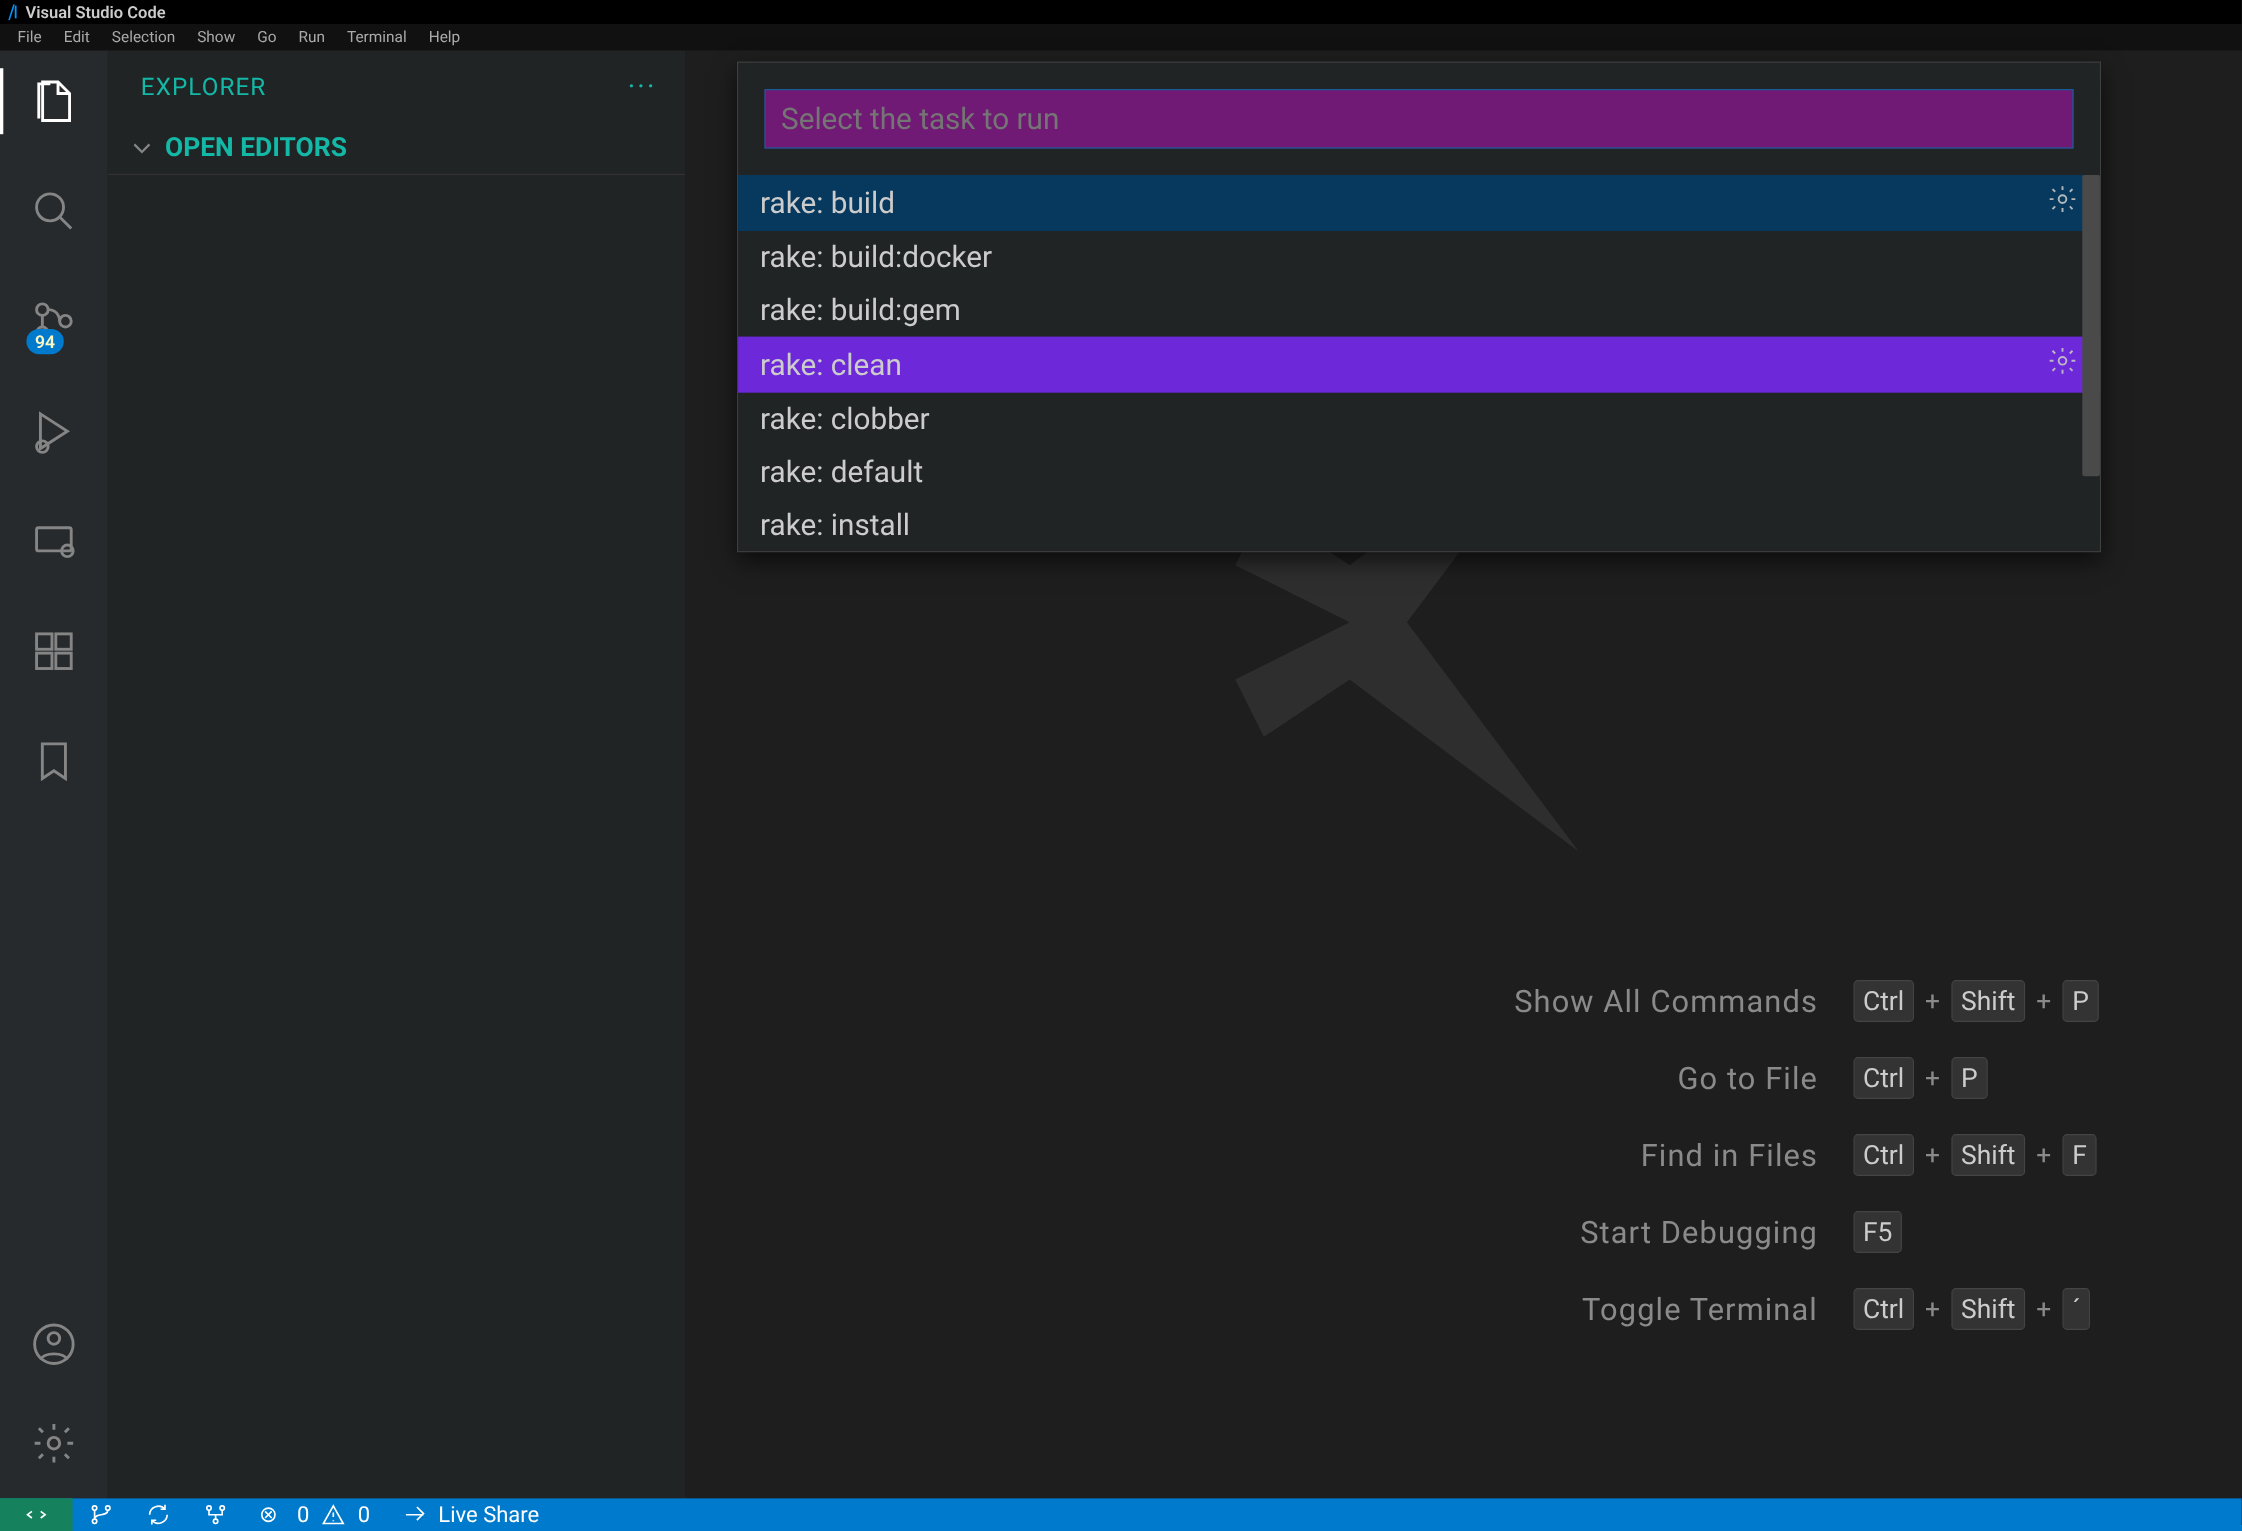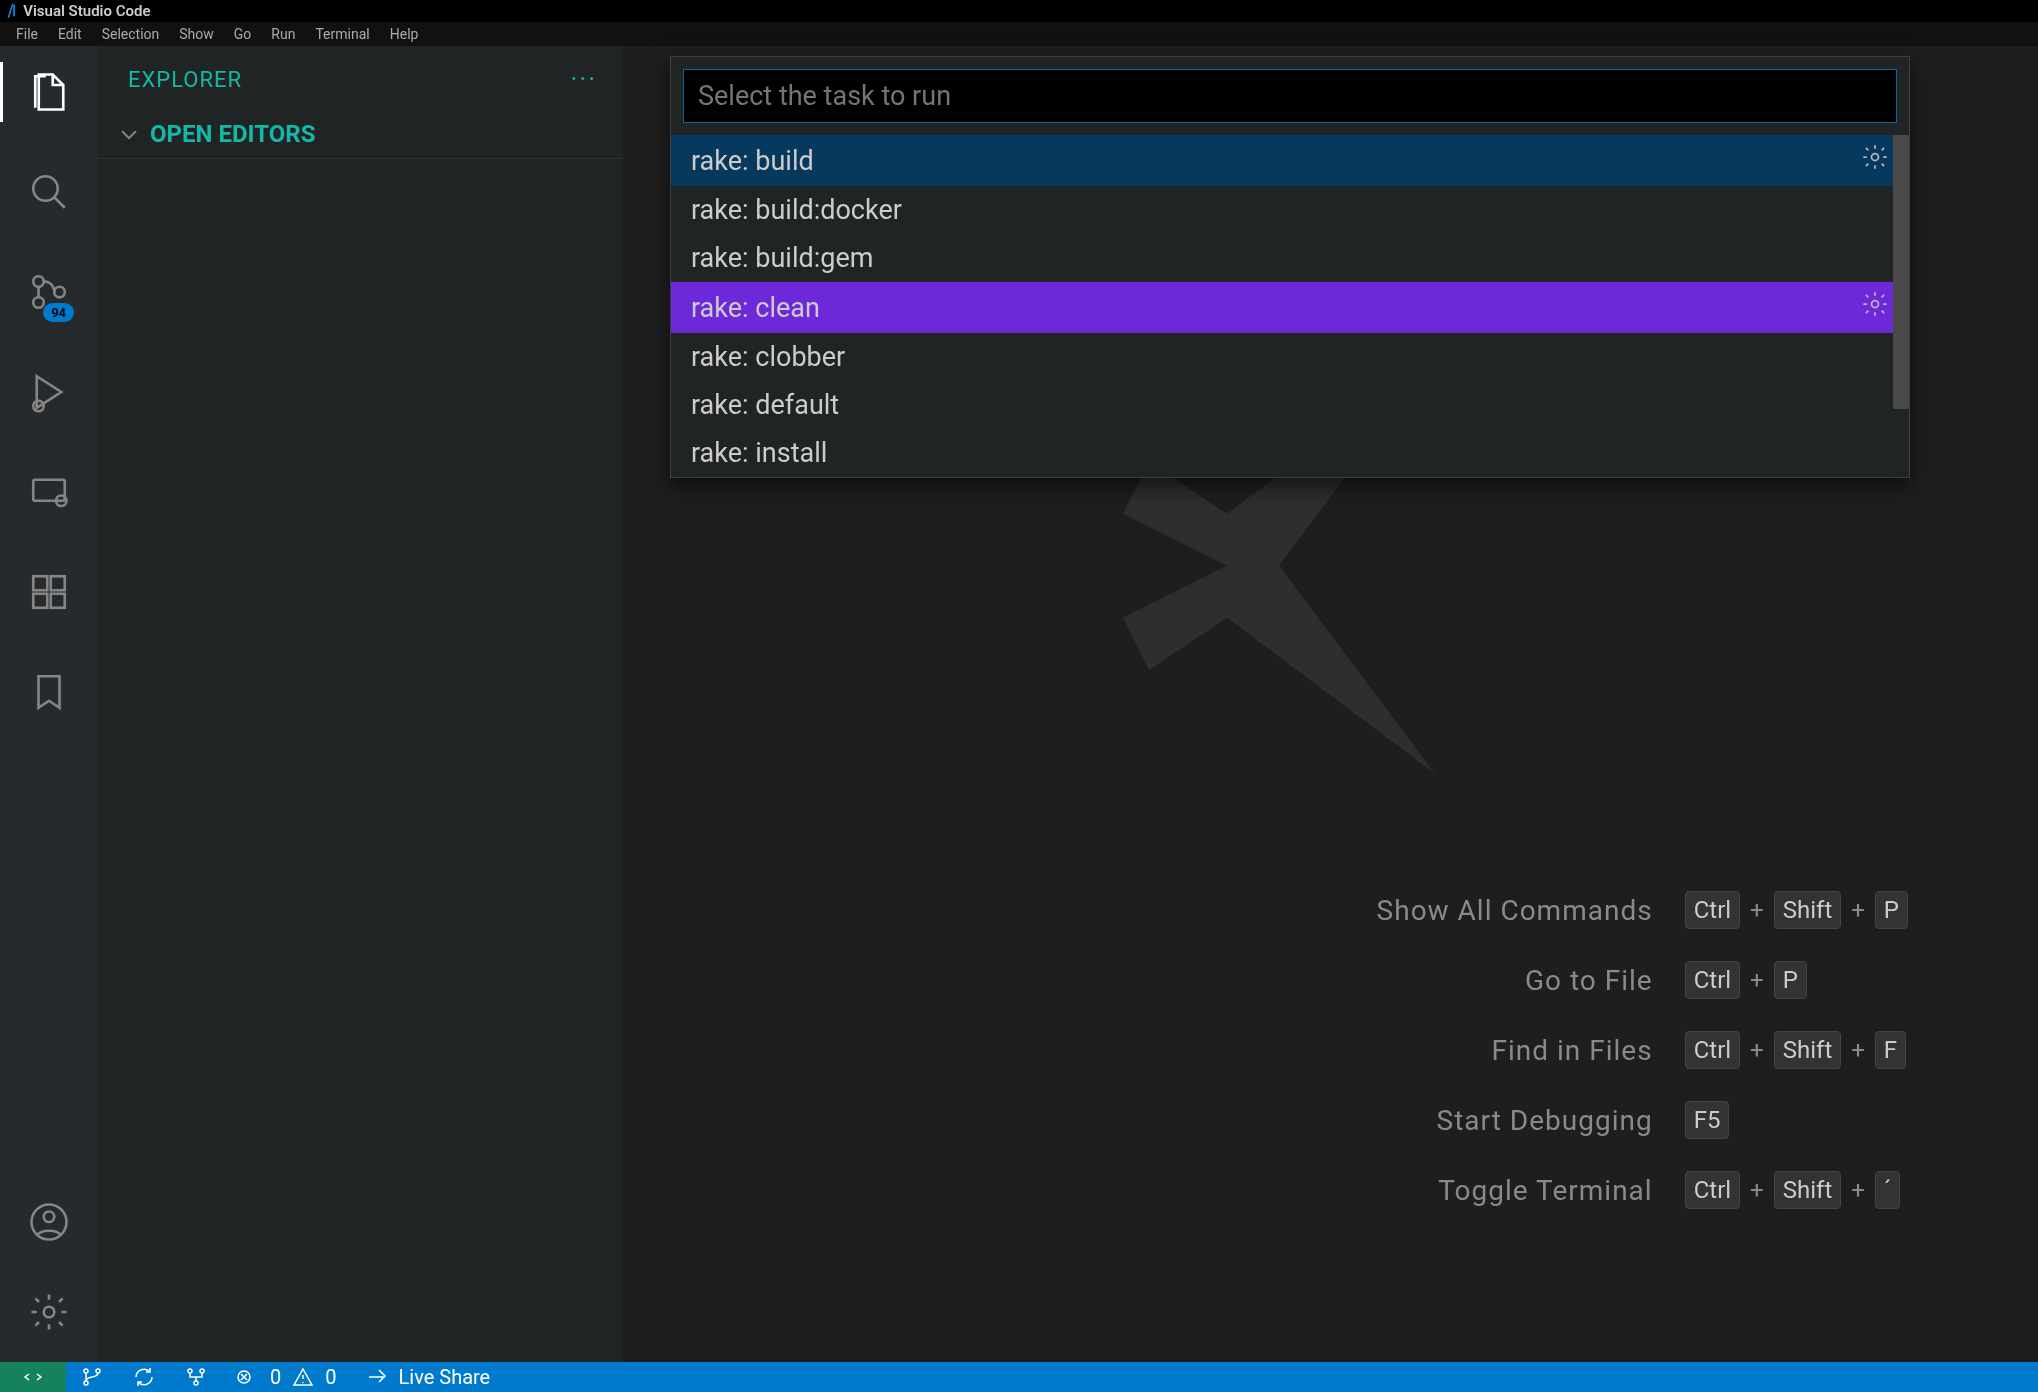--- a/index.html
+++ b/index.html
@@ -8,36 +8,36 @@
 .titlebar-icon { color:#0098ff; margin-right:8px; font-weight:bold; }
 .menubar { height:24px; background:#111; display:flex; align-items:center; padding-left:8px; gap:4px; }
 .menubar span { color:#aaa; font-size:14px; padding:2px 8px; cursor:pointer; }
 .main { display:flex; height:1316px; }
 .activitybar { width:98px; background:#262a2c; display:flex; flex-direction:column; align-items:center; padding-top:16px; justify-content:space-between; }
 .activitybar-top, .activitybar-bottom { display:flex; flex-direction:column; align-items:center; gap:40px; width:100%; }
 .activitybar-bottom { padding-bottom:20px; gap:30px;}
 .act-item { width:100%; height:60px; display:flex; align-items:center; justify-content:center; position:relative; cursor:pointer; }
 .act-item svg { width:42px; height:42px; }
 .act-item.active { border-left:3px solid #fff; }
-.act-item .badge { position:absolute; bottom:0px; right:24px; background:#007acc; color:#000000; border-radius:14px; font-size:13px; padding:2px 8px; font-weight:600; }
+.act-item .badge { position:absolute; bottom:0px; right:40px; background:#007acc; color:#fef9c3; border-radius:14px; font-size:16px; padding:2px 8px; font-weight:600; }
 .sidebar { width:525px; background:#212425; color:#14b8a6; }
 .sidebar-header { display:flex; align-items:center; justify-content:space-between; padding:18px 26px 16px 30px; font-size:22px; letter-spacing:1px; }
 .sidebar-header .dots { font-size:26px; letter-spacing:2px; cursor:pointer; }
 .sidebar-section { padding:10px 20px; font-size:24px; font-weight:700; display:flex; align-items:center; gap:10px; border-bottom:1px solid #333; }
 .sidebar-section svg { width:22px; height:22px; }
 .editor { flex:1; background:#1e1e1e; position:relative; }
 .watermark { position:absolute; top:50%; left:50%; transform:translate(-50%,-76%); opacity:.07; }
 .watermark svg { width:520px; height:520px; }
 .shortcuts { position:absolute; right:130px; top:845px; display:grid; grid-template-columns:auto auto; column-gap:32px; row-gap:44px; align-items:center;gap:32px; }
 .shortcuts .label { color:#8a8a8a; font-size:28px; text-align:right; letter-spacing:1px; }
 .shortcuts .keys { display:flex; align-items:center; gap:10px; }
 .shortcuts .key { background:#333; color:#ccc; border-radius:4px; padding:4px 8px; font-size:24px; border:1px solid #444; }
 .shortcuts .plus { color:#8a8a8a; font-size:24px; }
 .quickpick { position:absolute; top:56px; left:670px; width:1240px; background:#212425; border:1px solid #3f3f3f; box-shadow:0 8px 20px rgba(0,0,0,.6); z-index:100; }
-.quickpick-input { margin:12px; border:1px solid #0e639c; background:#000000; padding:10px 14px; }
+.quickpick-input { margin:24px; border:1px solid #0e639c; background:#701a75; padding:10px 14px; }
 .quickpick-input input { background:transparent; border:none; outline:none; color:#999; font-size:27px; width:100%; }
 .quickpick-list { max-height:420px; overflow:hidden; position:relative;}
 .qp-item { padding:8px 20px; color:#cccccc; font-size:27px; display:flex; justify-content:space-between; align-items:center; cursor:pointer; }
 .qp-item.selected { background:#07395e; }
 .qp-item.hover { background:#6d28d9; }
 .qp-item .gear { opacity:.9; }
 .qp-item .gear svg{ width:28px; height:28px; }
 .qp-scroll { position:absolute; right:0; top:0; width:16px; height:80%; background:#4a4a4a; border-radius:2px;}
 .statusbar { height:30px; background:#007acc; display:flex; align-items:center; color:#fff; font-size:20px; }
 .statusbar .remote { background:#16825d; height:100%; width:66px; display:flex; align-items:center; justify-content:center; }

